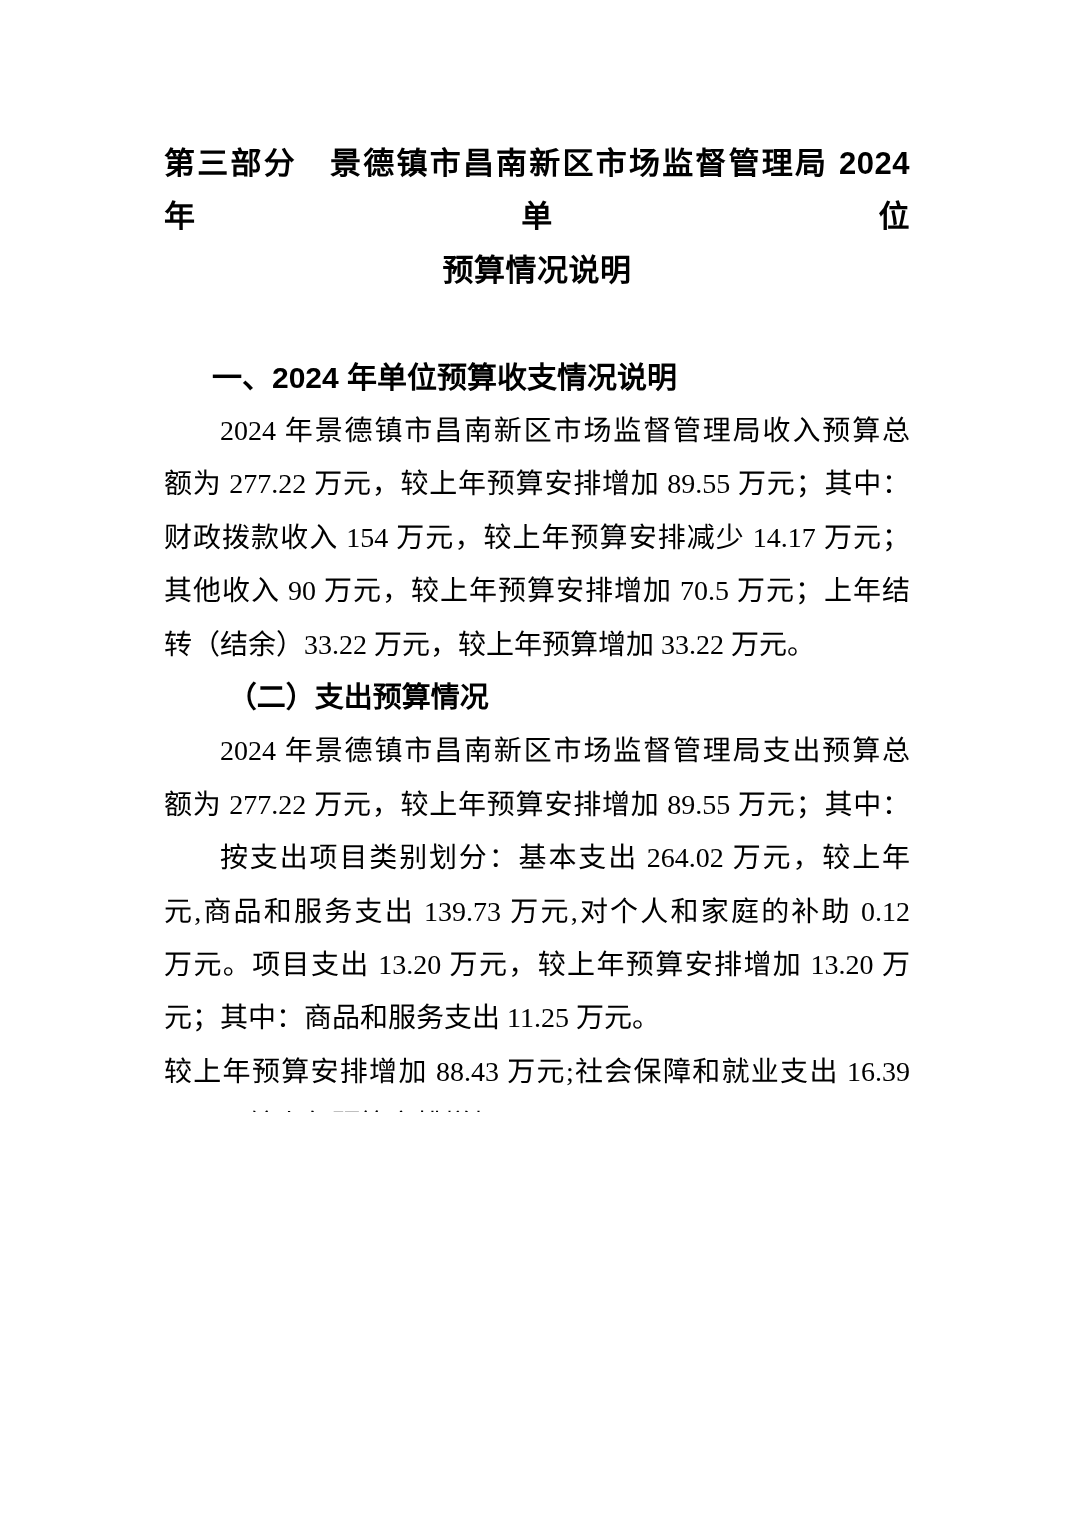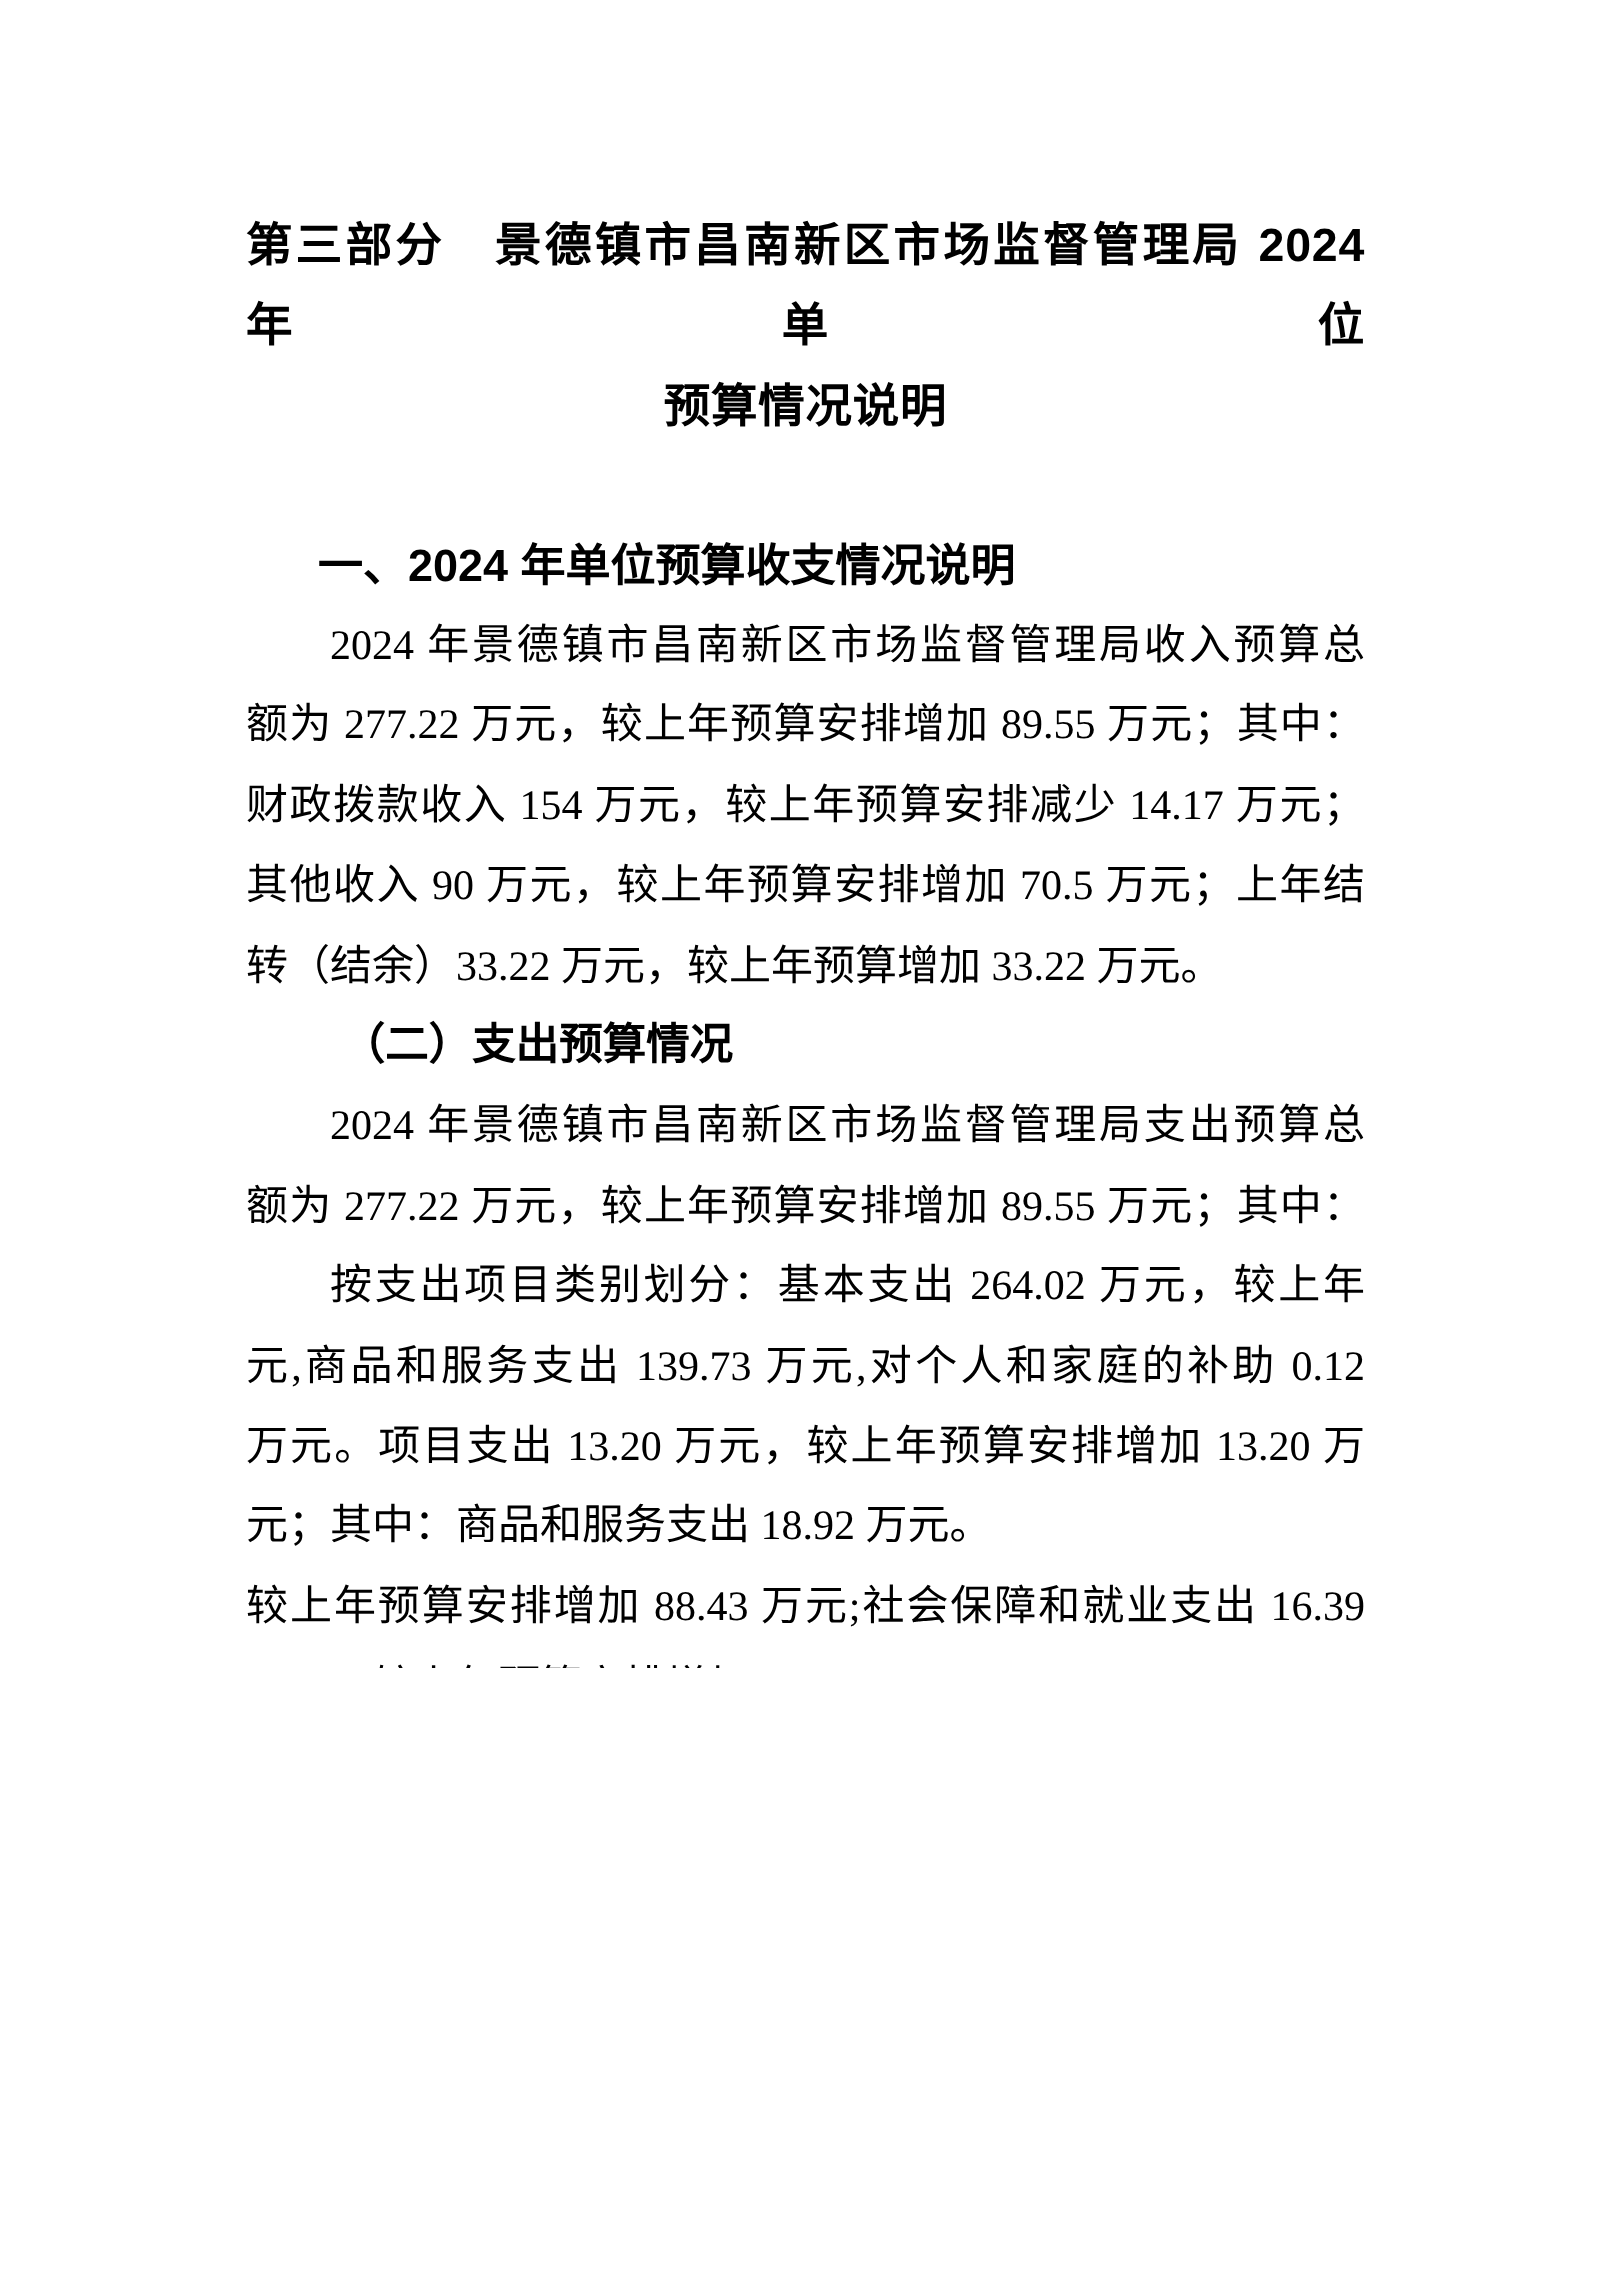--- a/index.html
+++ b/index.html
@@ -83,21 +83,21 @@
 
   <div>
     <div class="line body-line first">2024 年景德镇市昌南新区市场监督管理局支出预算总</div>
     <div class="line body-line">额为 277.22 万元，较上年预算安排增加 89.55 万元；其中：</div>
   </div>
 
   <div>
     <div class="line body-line first">按支出项目类别划分：基本支出 264.02 万元，较上年</div>
     <div class="line body-line">元,商品和服务支出 139.73 万元,对个人和家庭的补助 0.12</div>
     <div class="line body-line">万元。项目支出 13.20 万元，较上年预算安排增加 13.20 万</div>
-    <div class="line body-line final">元；其中：商品和服务支出 18.92 万元。</div>
+    <div class="line body-line final">元；其中：商品和服务支出 11.25 万元。</div>
   </div>
 
   <div>
     <div class="line body-line">较上年预算安排增加 88.43 万元;社会保障和就业支出 16.39</div>
     <div class="line body-line final">万元，较上年预算安排增加 3.35 万元。</div>
   </div>
 
 </div>
 
 </body></html>

